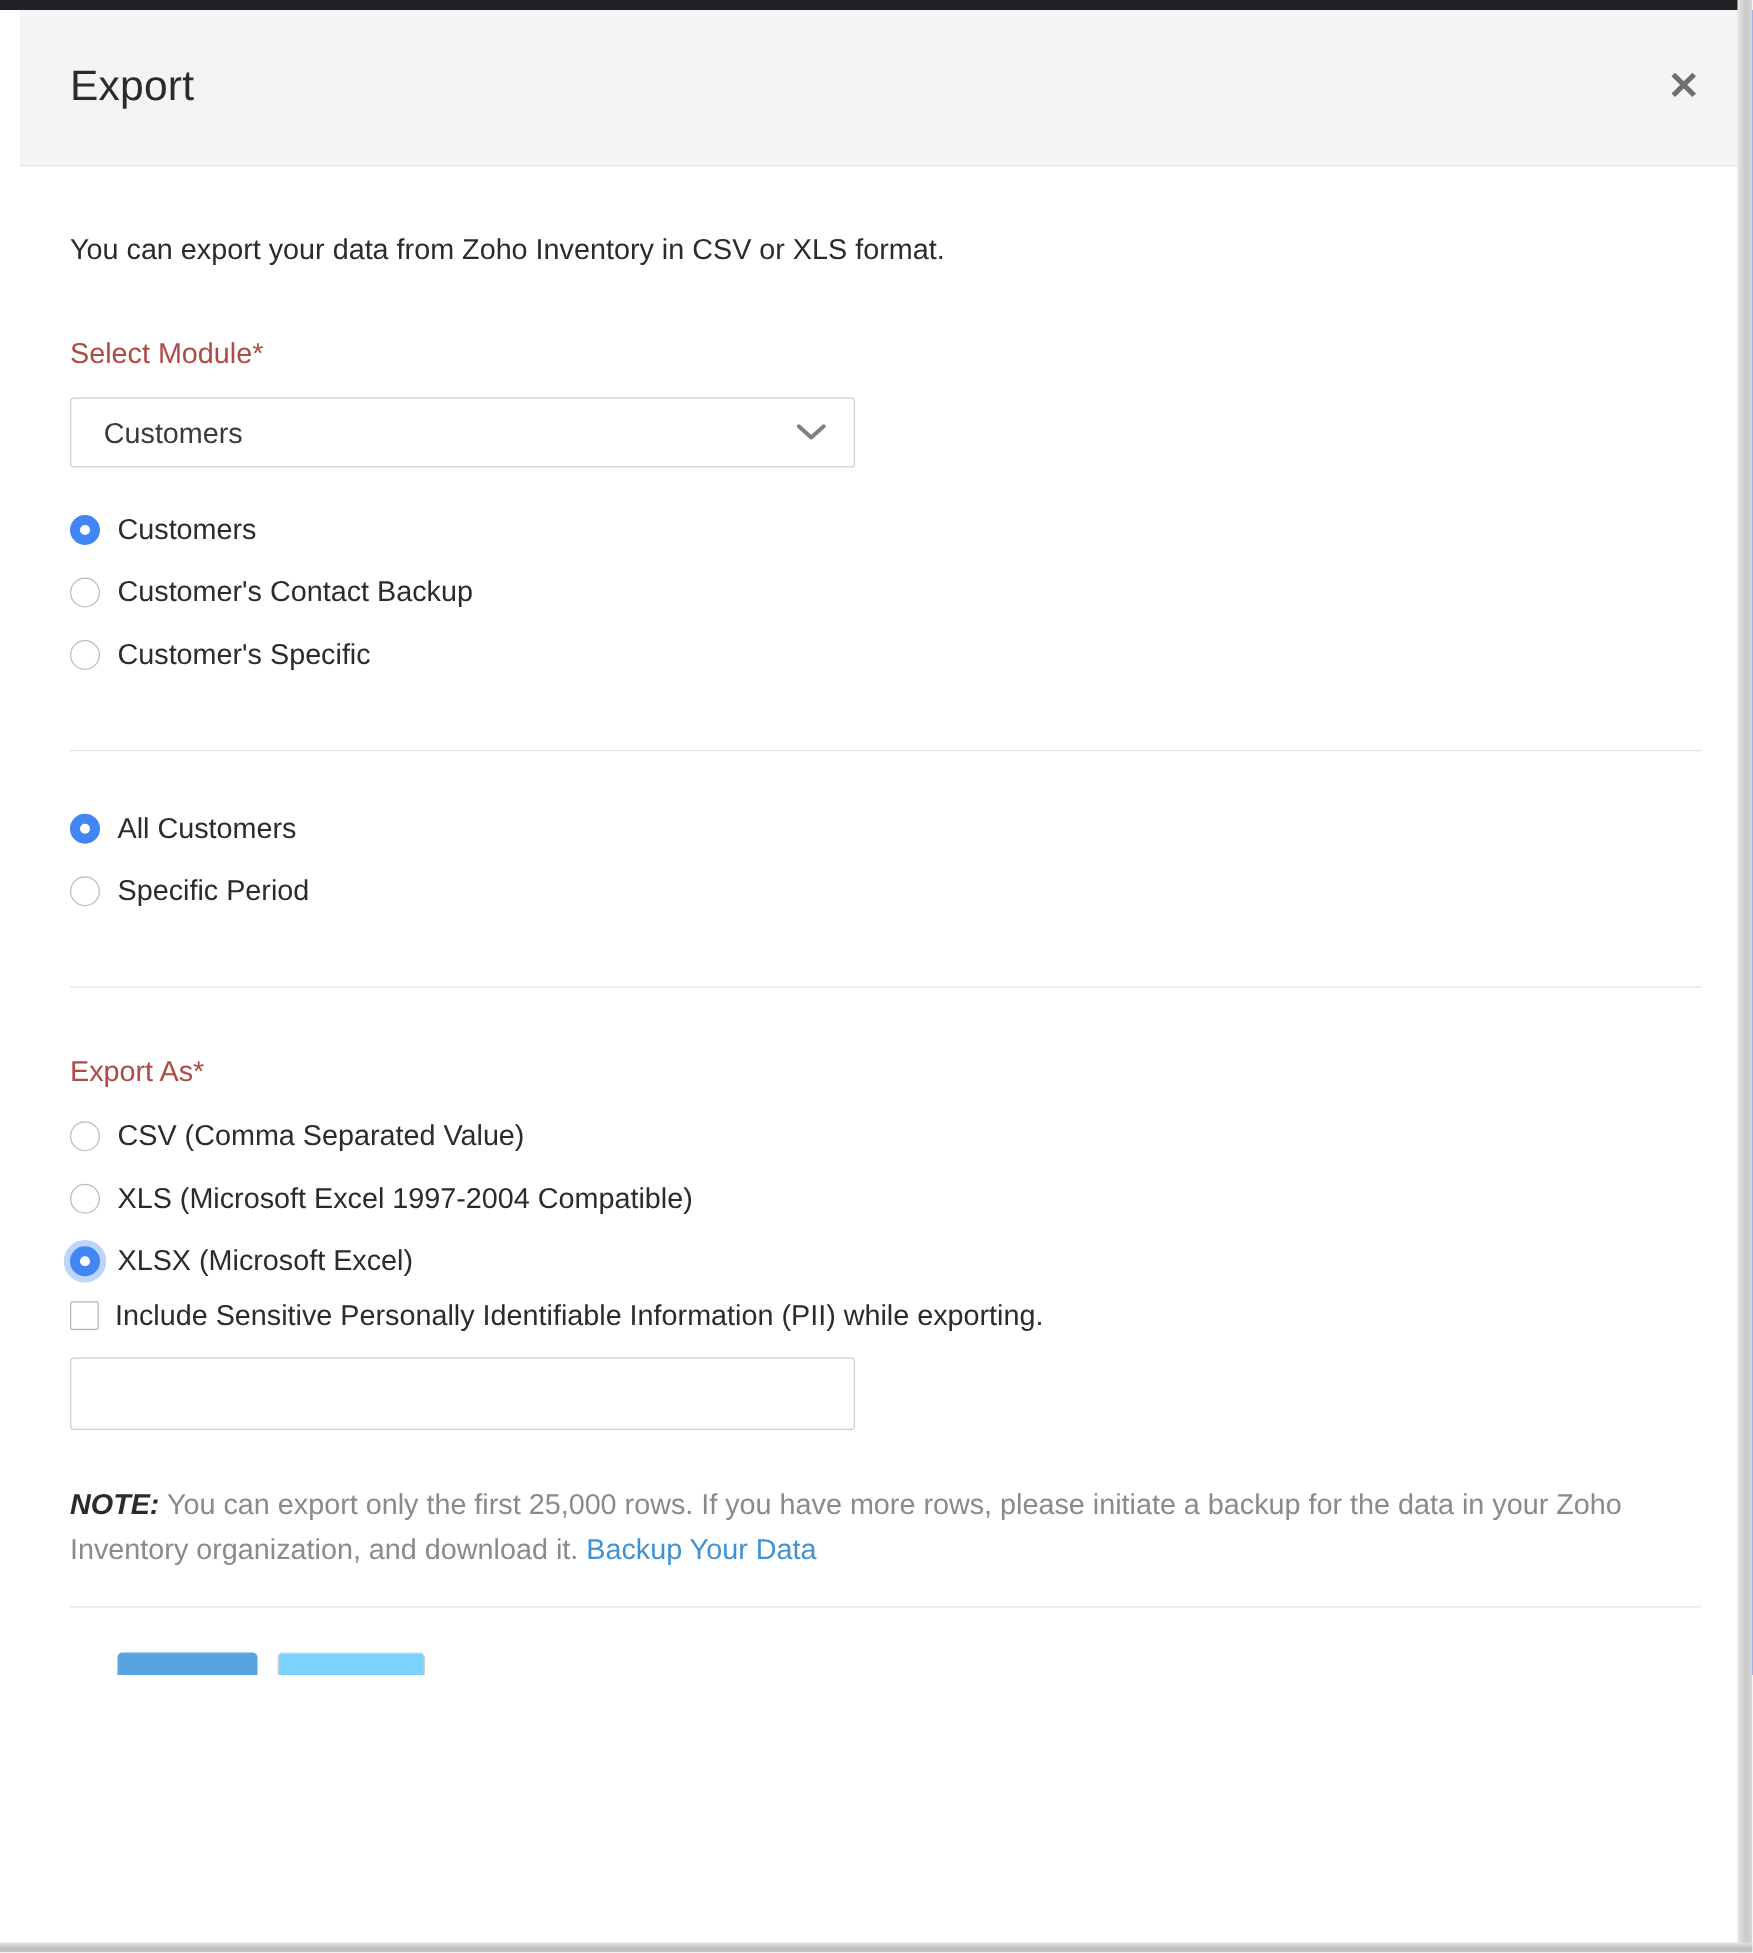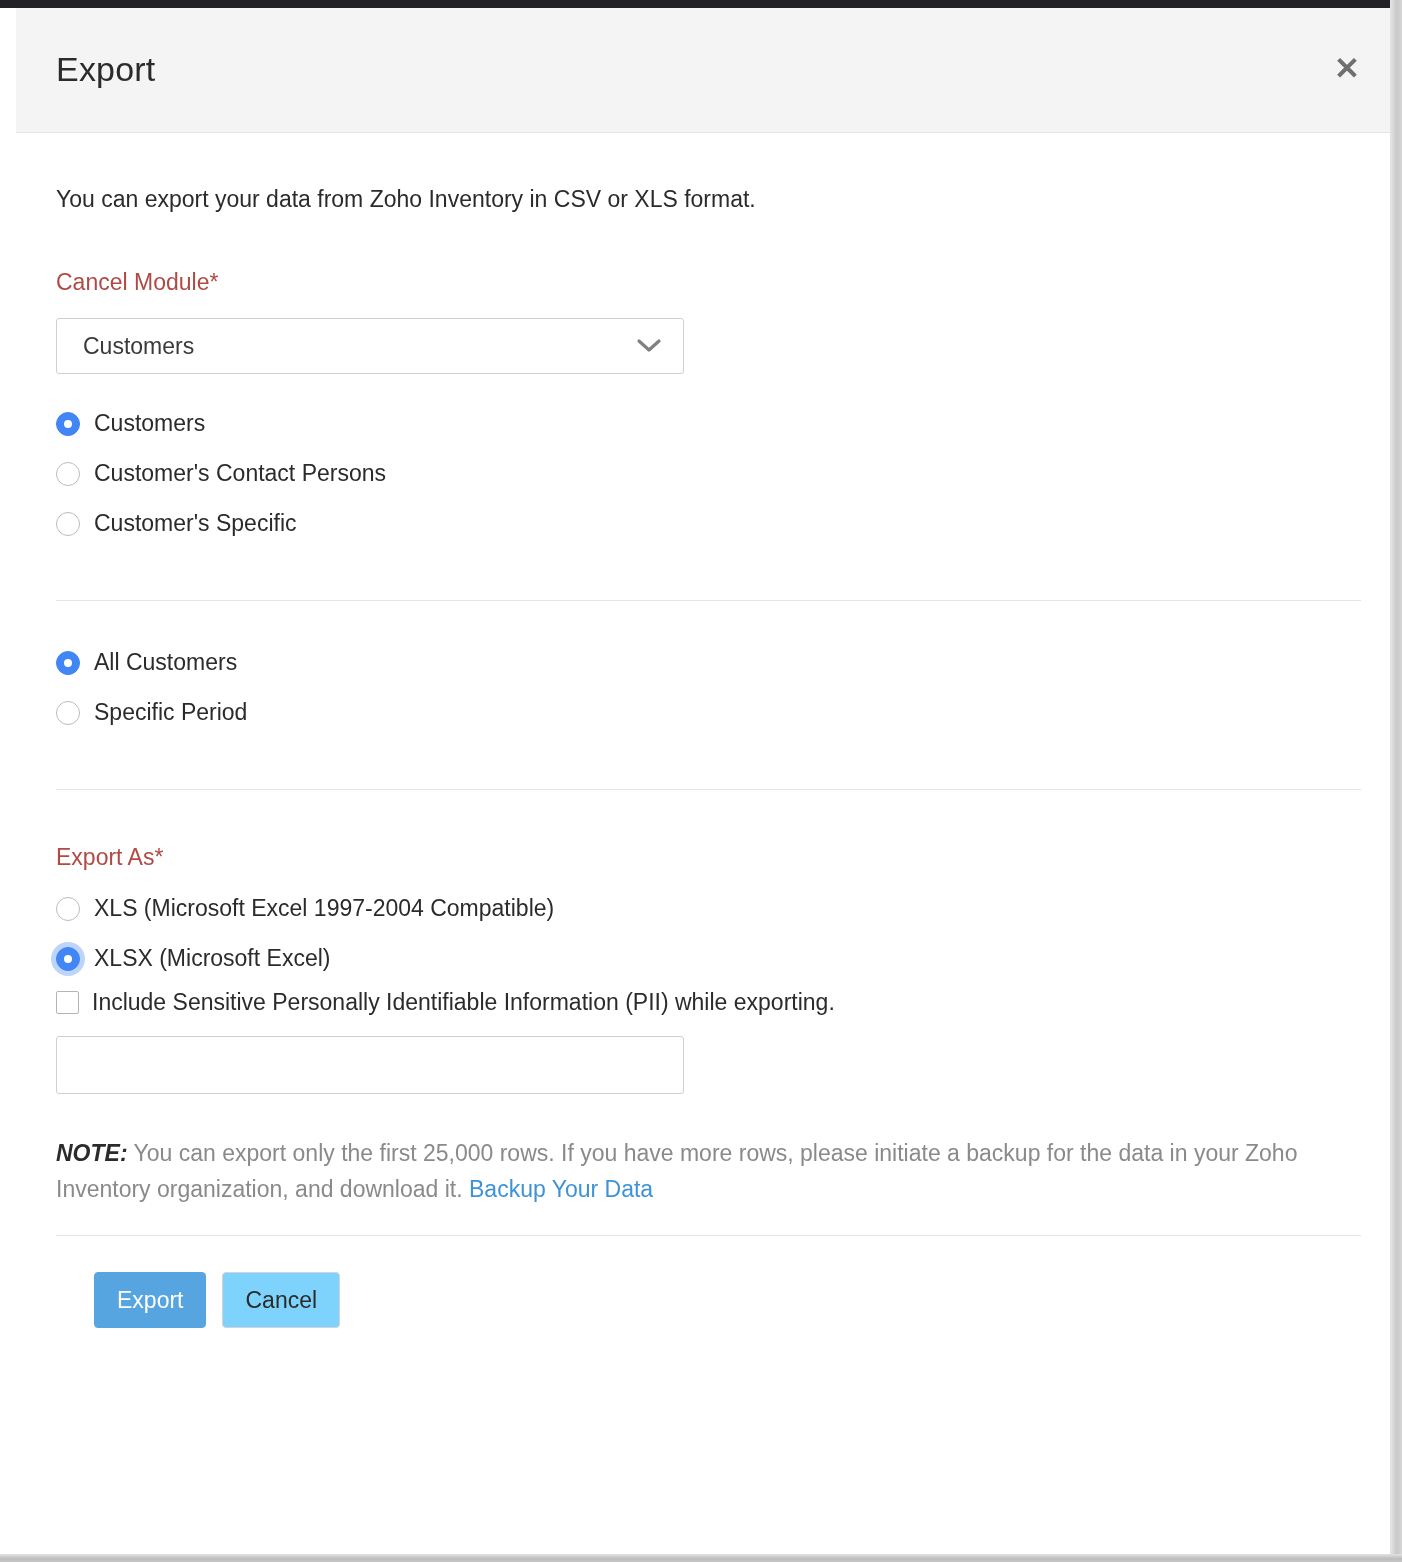--- a/index.html
+++ b/index.html
@@ -283,39 +283,39 @@
 
   <div class="dialog-header">
     <div class="dialog-title">Export</div>
     <button class="close-btn">✕</button>
   </div>
 
   <div class="dialog-body">
 
     <div class="intro">You can export your data from Zoho Inventory in CSV or XLS format.</div>
 
-    <div class="field-label">Cancel Module*</div>
+    <div class="field-label">Select Module*</div>
 
     <div class="select-wrap">
       <div class="select-box">Customers</div>
       <span class="chevron">
         <svg width="26" height="16" viewBox="0 0 26 16" aria-hidden="true">
           <path d="M3 3 L13 12 L23 3" fill="none" stroke="#808080" stroke-width="3.2" stroke-linecap="round" stroke-linejoin="round"></path>
         </svg>
       </span>
     </div>
 
     <div class="radio-group">
       <div class="radio-row">
         <span class="radio checked"></span>
         <span class="radio-label">Customers</span>
       </div>
       <div class="radio-row">
         <span class="radio"></span>
-        <span class="radio-label">Customer's Contact Persons</span>
+        <span class="radio-label">Customer's Contact Backup</span>
       </div>
       <div class="radio-row">
         <span class="radio"></span>
         <span class="radio-label">Customer's Specific</span>
       </div>
     </div>
 
     <hr class="divider d1">
 
     <div class="radio-group tight" style="margin-top:42px;">
@@ -327,20 +327,24 @@
         <span class="radio"></span>
         <span class="radio-label">Specific Period</span>
       </div>
     </div>
 
     <hr class="divider d2">
 
     <div class="field-label">Export As*</div>
 
     <div class="radio-group" style="margin-top:18px;">
+      <div class="radio-row">
+        <span class="radio"></span>
+        <span class="radio-label">CSV (Comma Separated Value)</span>
+      </div>
       <div class="radio-row">
         <span class="radio"></span>
         <span class="radio-label">XLS (Microsoft Excel 1997-2004 Compatible)</span>
       </div>
       <div class="radio-row">
         <span class="radio checked focused"></span>
         <span class="radio-label">XLSX (Microsoft Excel)</span>
       </div>
     </div>
 

